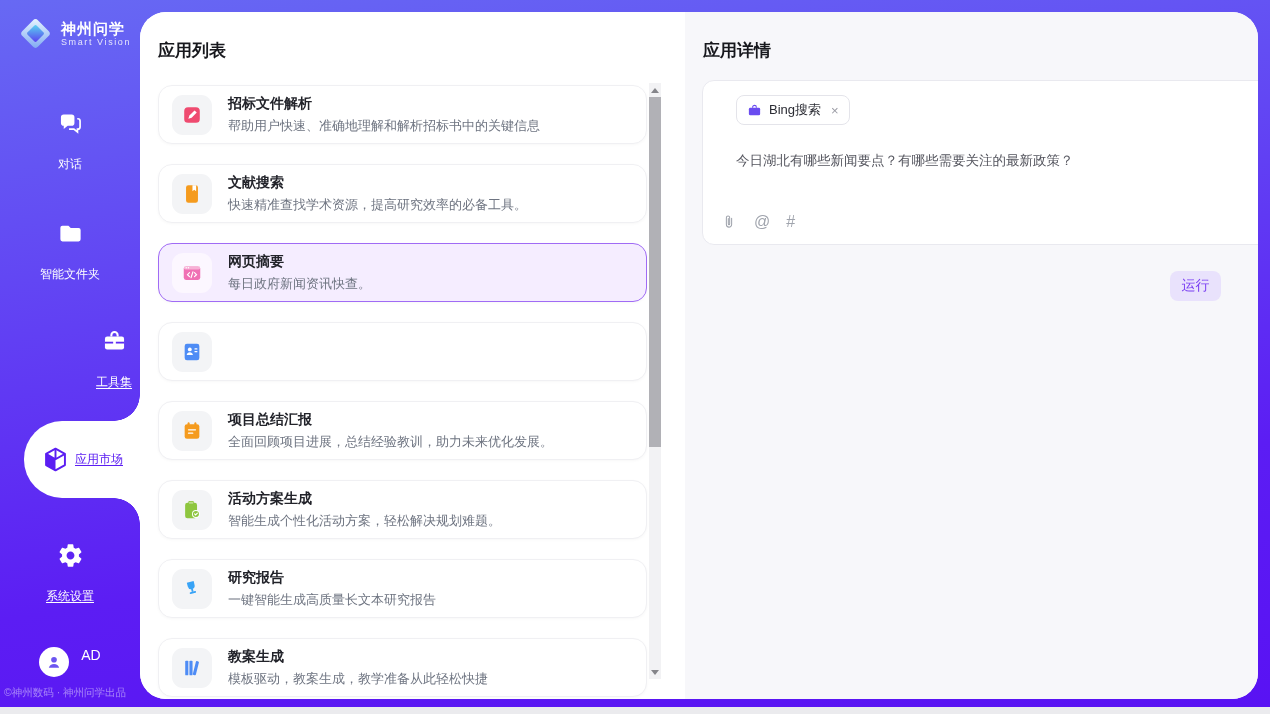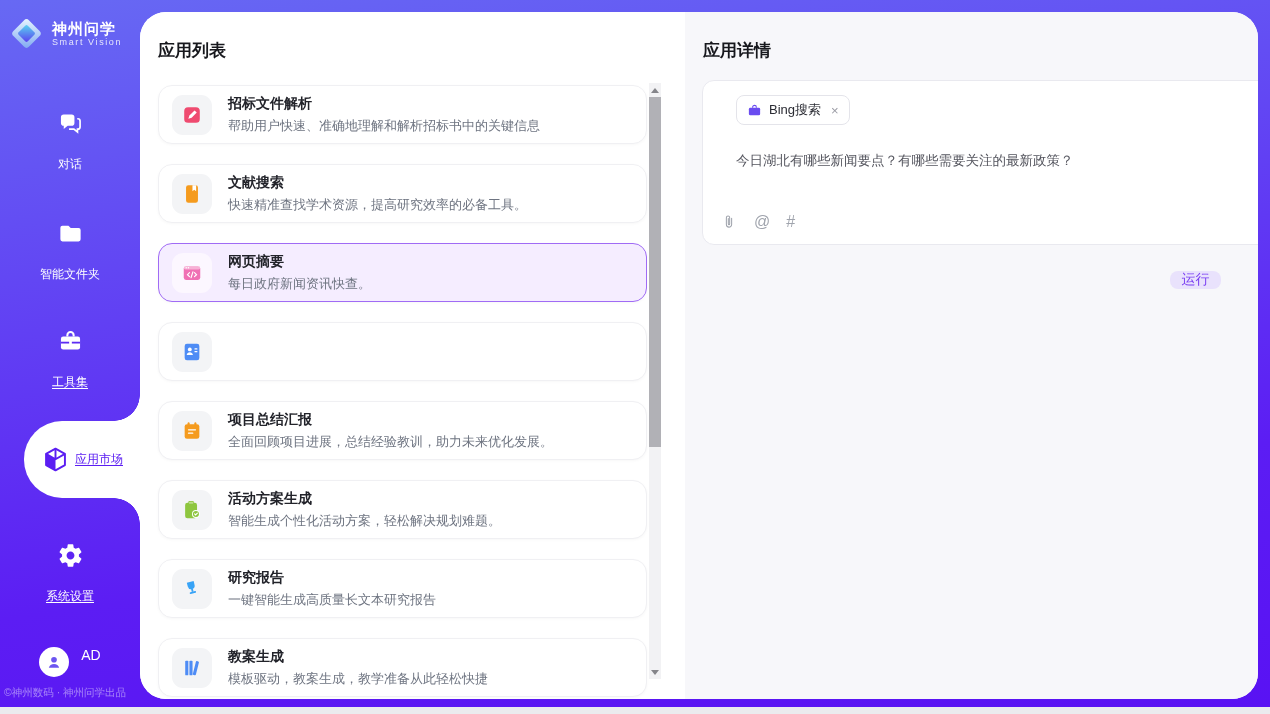--- a/index.html
+++ b/index.html
@@ -7,28 +7,28 @@
   body {
     position:relative; overflow:hidden; background:#ebebee;
     font-family:"Liberation Sans", sans-serif;
   }
   
   .frame { position:absolute; left:0; top:0; width:1270px; height:707px;
     background:linear-gradient(172deg,#6769f3 0%,#5c1df3 70%,#5912f3 100%); }
 
   
   .sidebar { position:absolute; left:0; top:0; width:140px; height:707px; }
-  .logo { position:absolute; top:15px; left:8px; display:flex; align-items:center; gap:7px;justify-content:space-between; }
+  .logo { position:absolute; top:15px; left:17px; display:flex; align-items:center; gap:7px;justify-content:space-between; }
   .logo svg { width:37px; height:37px; }
   .logo-title { font-size:15px; font-weight:bold; color:#fff; letter-spacing:1px; line-height:17px; }
   .logo-sub { font-size:9px; color:#e6e6fc; letter-spacing:1.6px; }
   .nav-item { position:absolute; left:0; width:140px; display:flex; flex-direction:column;
     align-items:center; gap:19px; color:#fff; font-size:12px; cursor:pointer; }
   .nav-item svg { width:27px; height:27px; }
-  .ni-chat { top:110px; } .ni-folder { top:220px; } .ni-toolbox { top:328px; } .ni-settings { top:542px; }
+  .ni-chat { top:110px; } .ni-folder { top:220px; } .ni-toolbox { top:328px;margin-left:44px; } .ni-settings { top:542px; }
   .u { text-decoration:underline; text-underline-offset:2px; }
 
   .active-bubble { position:absolute; top:421px; left:24px; width:116px; height:77px;
     background:#fff; border-radius:38px 0 0 38px; }
   .active-bubble::before { content:""; position:absolute; top:-26px; right:0; width:26px; height:26px;
     background:radial-gradient(circle at 0 0, rgba(0,0,0,0) 25.5px, #fff 26px); }
   .active-bubble::after { content:""; position:absolute; bottom:-26px; right:0; width:26px; height:26px;
     background:radial-gradient(circle at 0 100%, rgba(0,0,0,0) 25.5px, #fff 26px); }
   .active-item { position:absolute; inset:0; display:flex; align-items:center;
     justify-content:center; gap:5px; color:#5b1ef2; font-size:12px; cursor:pointer; }
@@ -81,21 +81,21 @@
   .tag { display:inline-flex; align-items:center; gap:7px; height:30px; padding:0 10px;
     border:1px solid #e4e4ea; border-radius:8px; background:#fff; cursor:pointer; }
   .tag svg { width:15px; height:15px; }
   .tag-label { font-size:13px; color:#2a2b33; }
   .tag-close { font-size:13px; color:#9a9ba4; margin-left:3px; cursor:pointer; }
   .query { margin-top:27px; font-size:13.5px; color:#54555e; cursor:text; }
   .tool-row { position:absolute; left:17px; bottom:13px; display:flex; align-items:center;
     gap:16px; color:#a0a4ad; }
   .tool-row svg { width:18px; height:18px; display:block; }
   .tool-glyph { font-size:16px; line-height:18px; cursor:pointer; }
-  .run-btn { position:absolute; top:259px; left:485px; width:51px; height:18px;
+  .run-btn { position:absolute; top:259px; left:485px; width:51px; height:30px;
     background:#e9e2fc; color:#7b40f2; font-size:14px; border:none; border-radius:8px;
     display:flex; align-items:center; justify-content:center; cursor:pointer;
     font-family:"Liberation Sans", sans-serif; }
 </style>
 </head>
 <body>
 
 <div class="frame">
 
   <aside class="sidebar">

